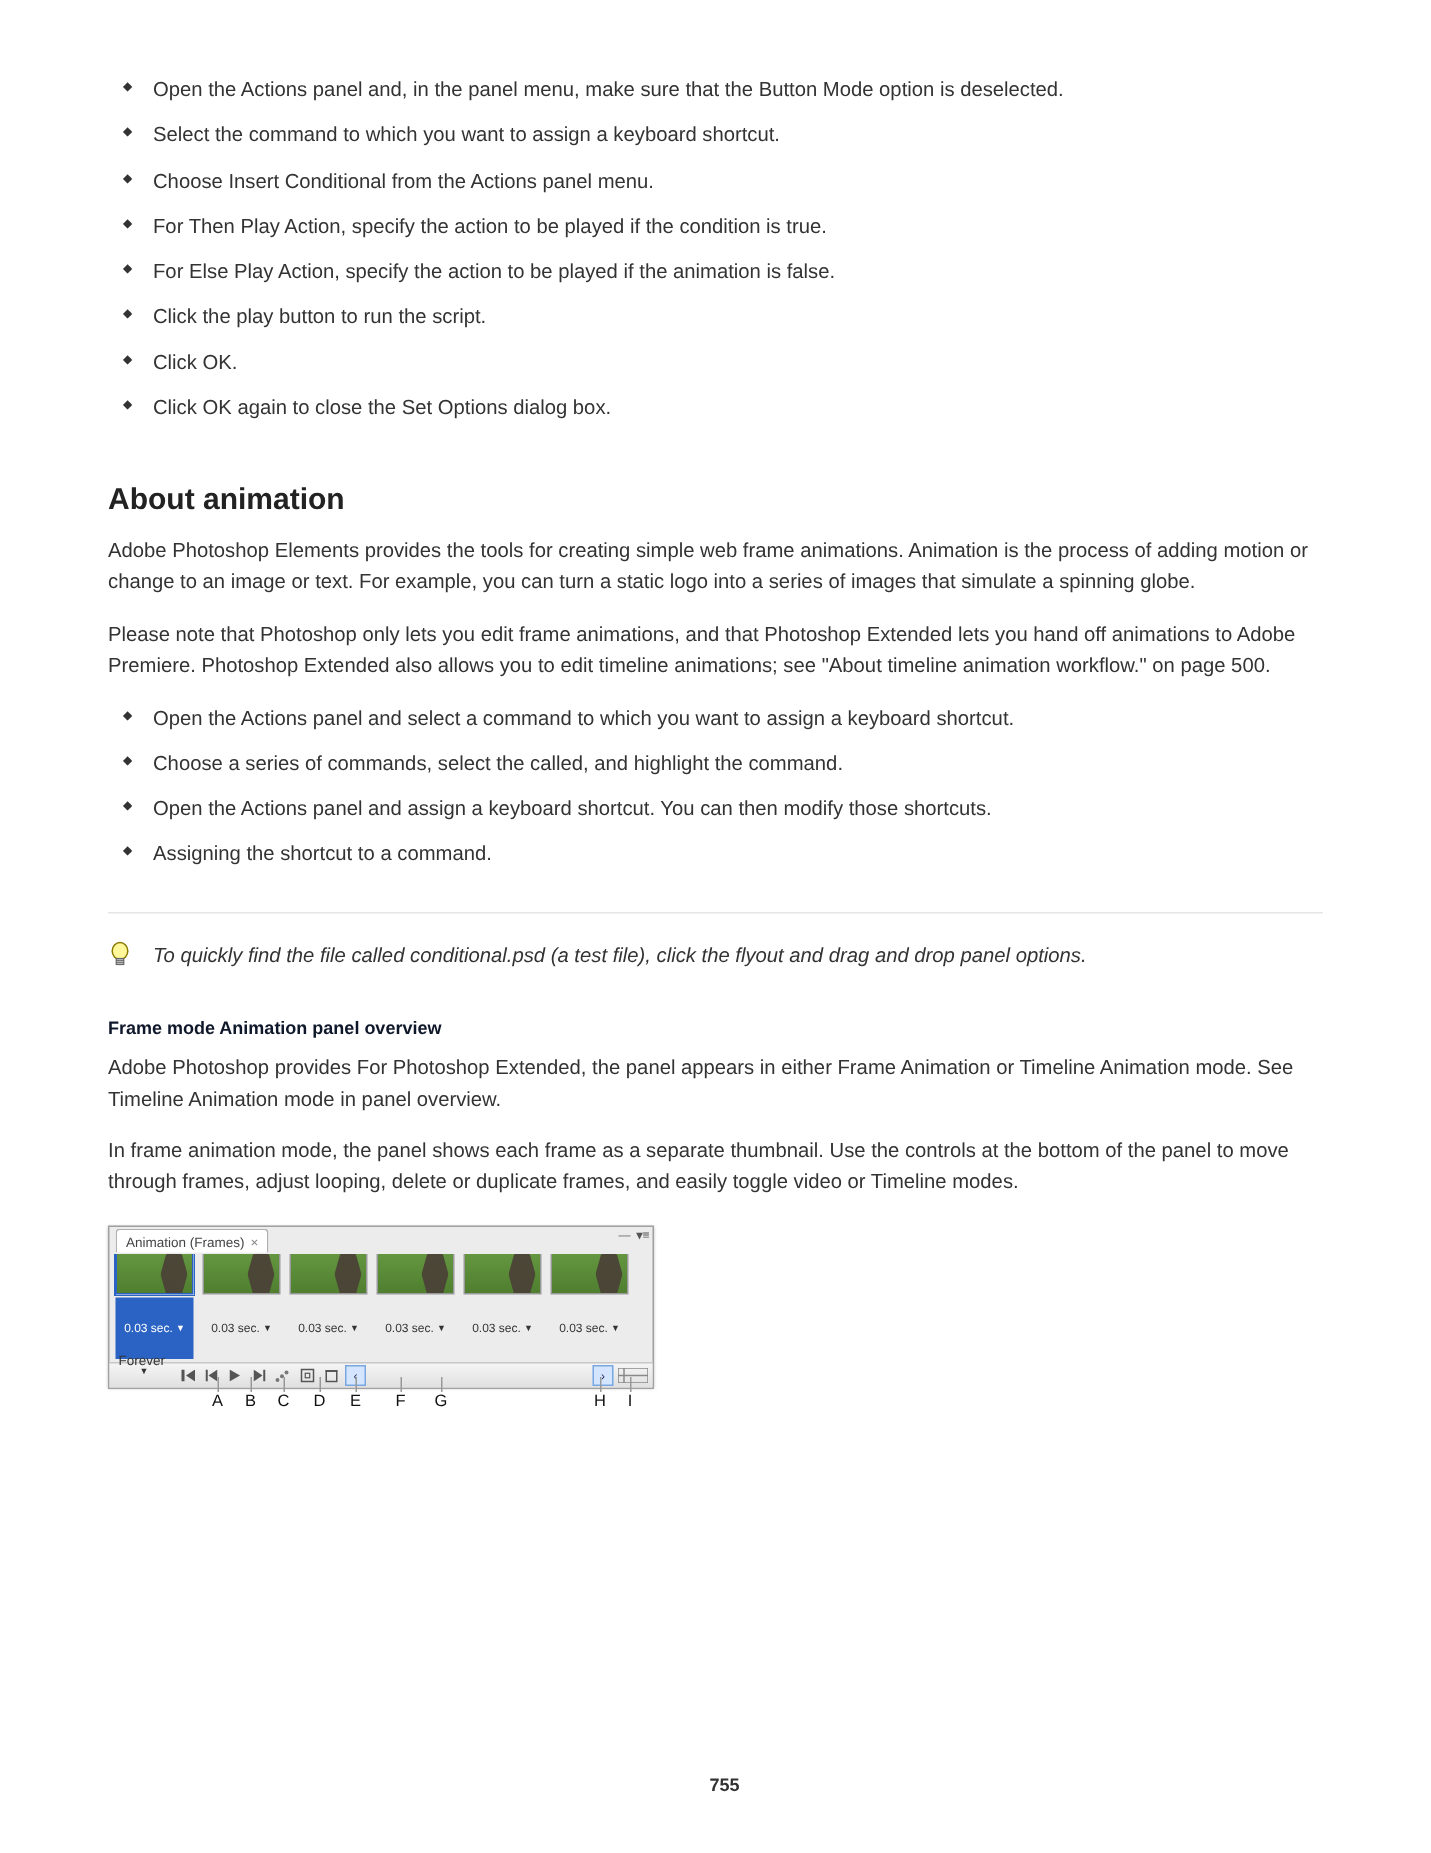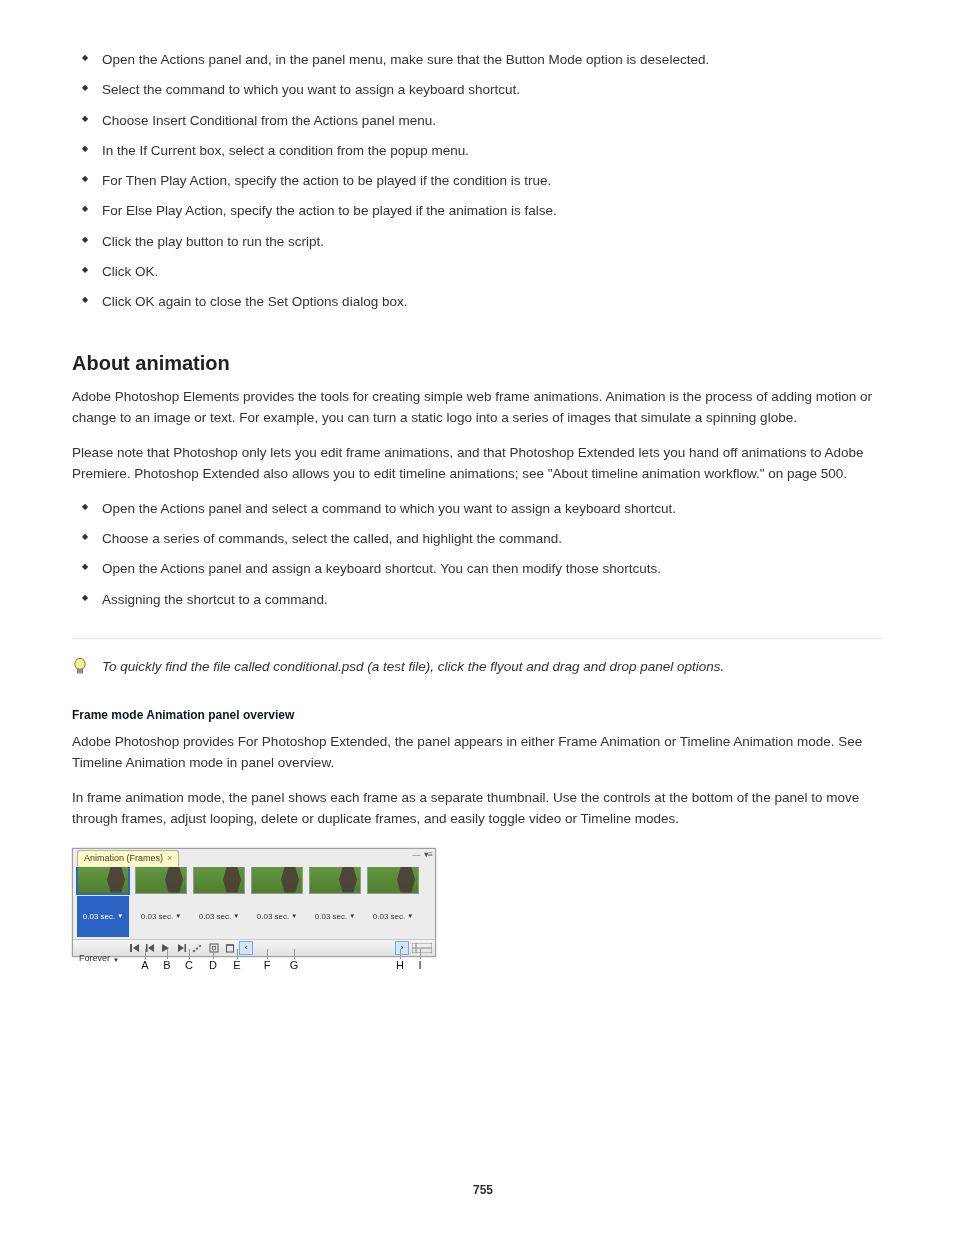--- a/index.html
+++ b/index.html
@@ -84,21 +84,21 @@
     box-shadow: 0 0 2px rgba(0,0,0,.25);
   }
   .anim-header {
     display:flex;
     align-items:center;
     height: 18px;
     padding: 0 4px;
     position: relative;
   }
   .anim-tab {
-    background: #fef9c3;
+    background: #ffffff;
     border: 1px solid #b0b0b0;
     border-bottom: none;
     border-radius: 3px 3px 0 0 / 3px 3px 0 0;
     height: 15px;
     padding: 0 6px;
     display:flex;
     align-items:center;
     font-size: 9px;
     color: #444;
   }
@@ -194,24 +194,25 @@
     align-items:center;
     height:16px;
     padding:0 2px;
     border-top:1px solid #c8c8c8;
     gap:2px;
     font-size:9px;
     background: linear-gradient(180deg,#f5f5f5,#e0e0e0);
     position:relative;
   }
   .loop-sel {
-    display:flex; align-items:flex-end;
+    display:flex; align-items:center;
     padding: 0 6px 0 4px;
     height:30px;
     color:#333;
+    flex-direction:column;
   }
   .loop-sel .tri { font-size:6px; margin-left:3px; }
   .ico-btn {
     width:14px; height:14px;
     display:flex; align-items:center; justify-content:center;
     color:#555;
   }
   .ico-btn svg { display:block; }
   .chev {
     width:12px; height:12px;
@@ -256,21 +257,20 @@
 </style>
 </head>
 <body>
 
 <div class="page">
 
   <ul class="bullets">
     <li><span>Open the Actions panel and, in the panel menu, make sure that the Button Mode option is deselected.</span></li>
     <li><span>Select the command to which you want to assign a keyboard shortcut.</span></li>
     <li><span>Choose Insert Conditional from the Actions panel menu.</span></li>
-    <li><span>In the If Current box, select a condition from the popup menu.</span></li>
     <li><span>For Then Play Action, specify the action to be played if the condition is true.</span></li>
     <li><span>For Else Play Action, specify the action to be played if the animation is false.</span></li>
     <li><span>Click the play button to run the script.</span></li>
     <li><span>Click OK.</span></li>
     <li><span>Click OK again to close the Set Options dialog box.</span></li>
   </ul>
 
   <h2 class="section-head">About animation</h2>
   <p class="body">Adobe Photoshop Elements provides the tools for creating simple web frame animations. Animation is the process of adding motion or change to an image or text. For example, you can turn a static logo into a series of images that simulate a spinning globe.</p>
   <p class="body">Please note that Photoshop only lets you edit frame animations, and that Photoshop Extended lets you hand off animations to Adobe Premiere. Photoshop Extended also allows you to edit timeline animations; see "About timeline animation workflow." on page 500.</p>

